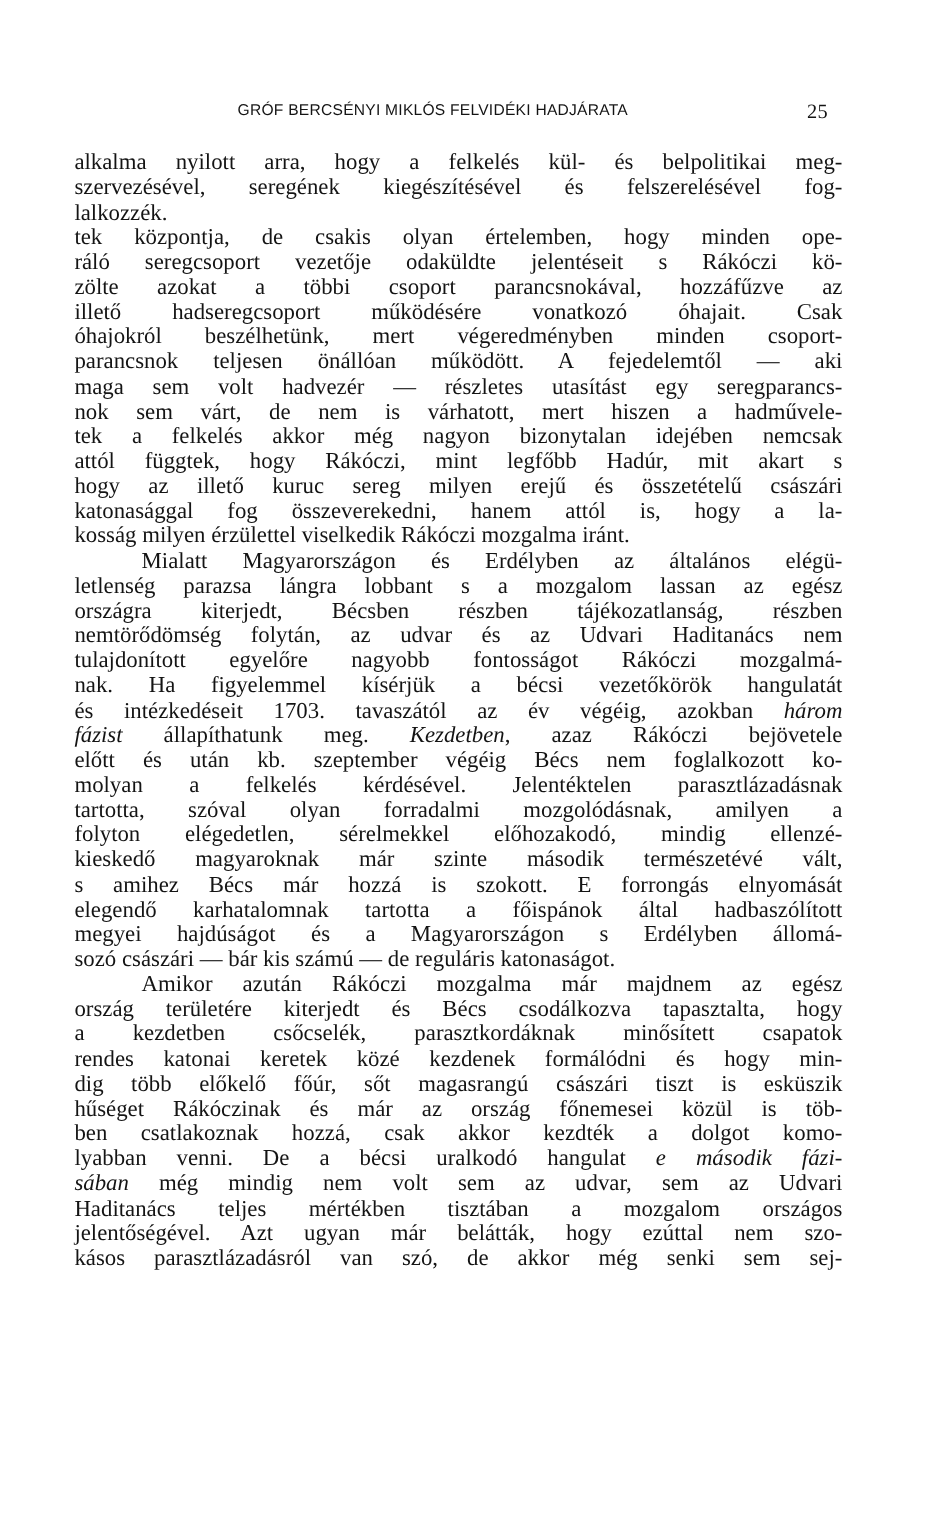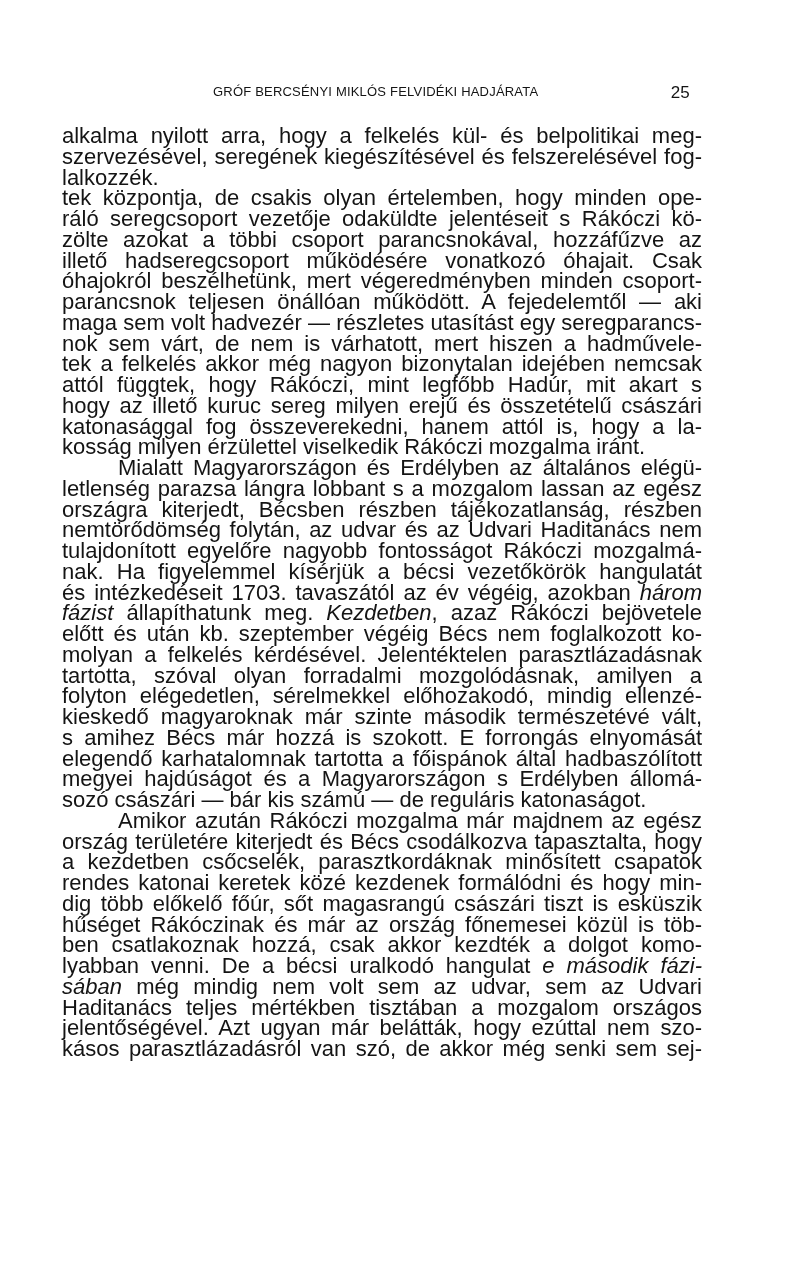--- a/index.html
+++ b/index.html
@@ -1,21 +1,21 @@
 <!DOCTYPE html>
 <html><head>
 <meta charset="utf-8">
 <style>
   html, body { margin: 0; padding: 0; background: #ffffff; }
   body { width: 787px; height: 1279px; position: relative; overflow: hidden; color: #141414; }
   .page { position: absolute; left: 62px; top: 0; width: 640px; }
   .running-head { position: absolute; top: 84px; left: 0; width: 640px; height: 20px; font-family: "Liberation Sans", sans-serif; font-size: 13px; letter-spacing: 0.2px; }
-  .running-title { position: absolute; left: 151px; top: 0; white-space: nowrap; }
-  .page-number { position: absolute; right: 12px; top: -1px; font-family: Liberation Sans, sans-serif; font-size: 17px; }
-  .body { position: absolute; top: 126px; left: 0; width: 640px; font-family: Liberation Sans, sans-serif; font-size: 22px; line-height: 20.75px; }
+  .running-title { position: absolute; left: 136px; top: 0; white-space: nowrap; }
+  .page-number { position: absolute; right: 12px; top: -1px; font-family: Liberation Serif, serif; font-size: 17px; }
+  .body { position: absolute; top: 126px; left: 0; width: 640px; font-family: Liberation Serif, serif; font-size: 19px; line-height: 20.75px; }
   .line { display: block; white-space: nowrap; text-align: justify; text-align-last: justify; height: 20.75px; transform-origin: left center; }
   .line.last { text-align-last: left; }
   .line.indent { padding-left: 56px; }
   .line span.it { font-style: italic; }
 </style>
 </head>
 <body>
 
 <div class="page">
   <div class="running-head">

